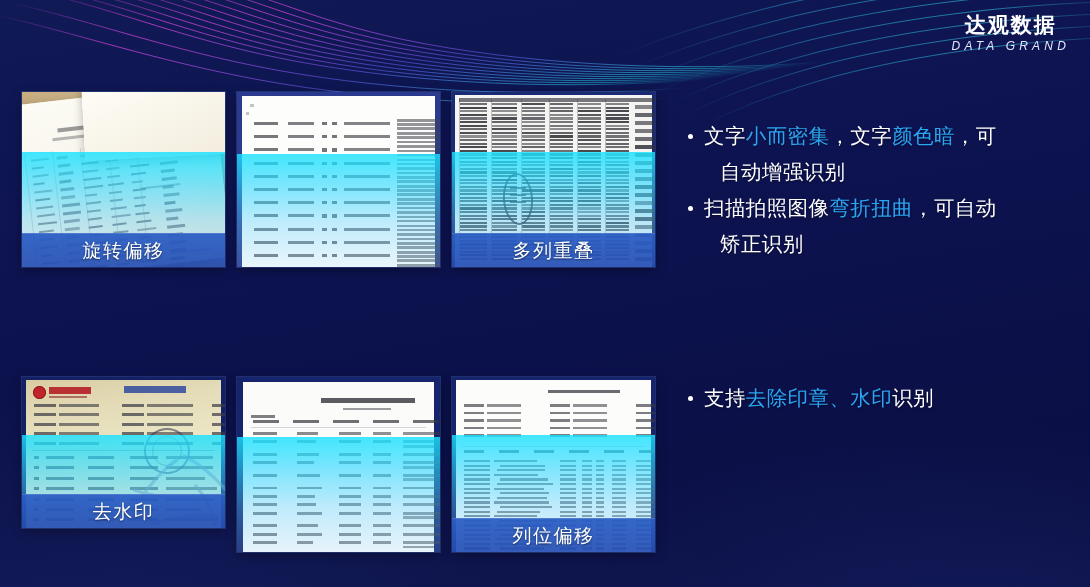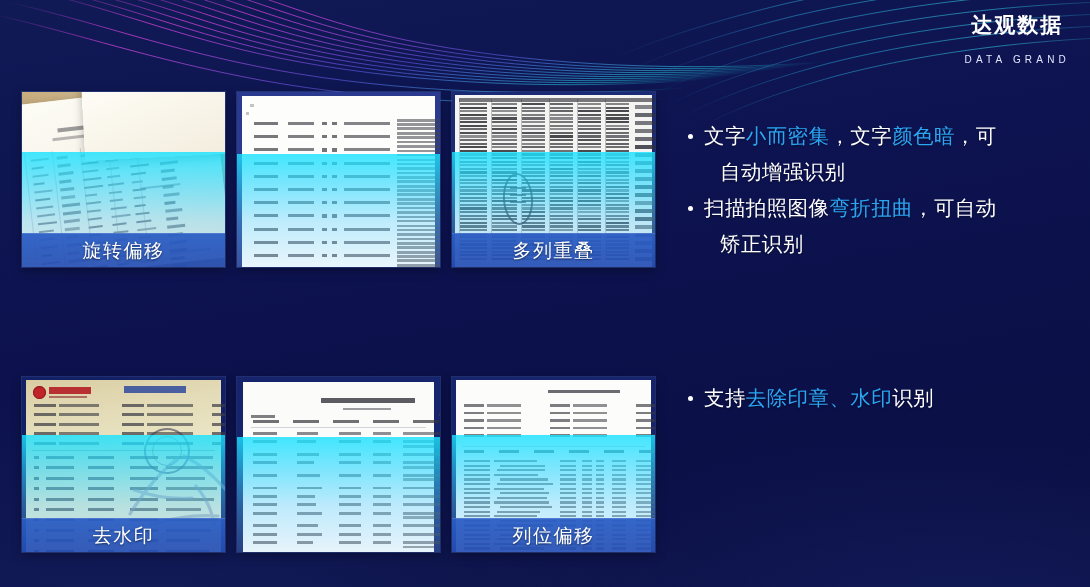--- a/index.html
+++ b/index.html
@@ -30,22 +30,23 @@
     position:absolute; left:25px; top:18px;
     font-size:26px; color:#ffffff; letter-spacing:.5px;
     white-space:nowrap; text-shadow:0 1px 3px rgba(0,0,0,.45);
   }
   #logo { position:absolute; right:20px; top:13px; text-align:center; }
   #logo-cn {
     font-size:21px; color:#ffffff; letter-spacing:2px; font-weight:bold;
     line-height:1.1;
   }
   #logo-en {
-    font-size:10px; color:#e2e8ff; letter-spacing:4.2px;
-    margin-top:18px;
+    font-size:12px; color:#e2e8ff; letter-spacing:4.2px;
+    margin-top:3px;
+    font-style:italic;
   }
 
   
   .card {
     position:absolute;
     overflow:hidden;
     background:#0e1556;
     box-shadow:0 0 0 1px rgba(90,130,220,.28), 0 3px 10px rgba(0,0,0,.35);
   }
   .card-img { position:absolute; inset:0; overflow:hidden; }
@@ -651,21 +652,21 @@
               <div style="position:absolute;left:48px;top:78px;width:30px;height:52px;border:2px solid #2b2b33;border-radius:50%;opacity:.75;transform:rotate(-4deg);"></div>
               <div style="position:absolute;left:55px;top:92px;width:16px;height:2.4px;background:#2b2b33;opacity:0.7;"></div>
               <div style="position:absolute;left:55px;top:99px;width:16px;height:2.4px;background:#2b2b33;opacity:0.7;"></div>
               <div style="position:absolute;left:55px;top:106px;width:16px;height:2.4px;background:#2b2b33;opacity:0.7;"></div>
             </div>
           </div>
           <div class="scan" style="top:60px;height:115px;"></div>
         </div>
         <div class="caption">多列重叠</div>
       </div>
-      <div class="card" style="left:22px;top:377px;width:203px;height:175px;">
+      <div class="card" style="left:22px;top:377px;width:203px;height:151px;">
         <div class="card-img">
           <div class="doc" style="background: rgb(20, 32, 102);">
             <div class="paper" style="left:4px;top:3px;right:4px;bottom:-8px;background:linear-gradient(170deg,#d9cda2 0%,#e4dcb8 22%,#efeacb 55%,#f2eed9 100%);">
               <div style="position:absolute;left:7px;top:6px;width:13px;height:13px;border-radius:50%;background:#c0252a;box-shadow:0 0 0 1px #8d1a1e inset;"></div>
               <div style="position:absolute;left:23px;top:7px;width:42px;height:7px;background:#b5272b;opacity:0.95;"></div>
               <div style="position:absolute;left:23px;top:16px;width:38px;height:2.4px;background:#8a2a2d;opacity:0.6;"></div>
               <div style="position:absolute;left:98px;top:6px;width:62px;height:7px;background:#2f4a9c;opacity:0.85;"></div>
               <div style="position:absolute;left:8px;top:24px;width:22px;height:3px;background:#3c3c44;opacity:0.72;"></div>
               <div style="position:absolute;left:33px;top:24px;width:40px;height:3px;background:#3c3c44;opacity:0.62;"></div>
               <div style="position:absolute;left:96px;top:24px;width:22px;height:3px;background:#3c3c44;opacity:0.72;"></div>

